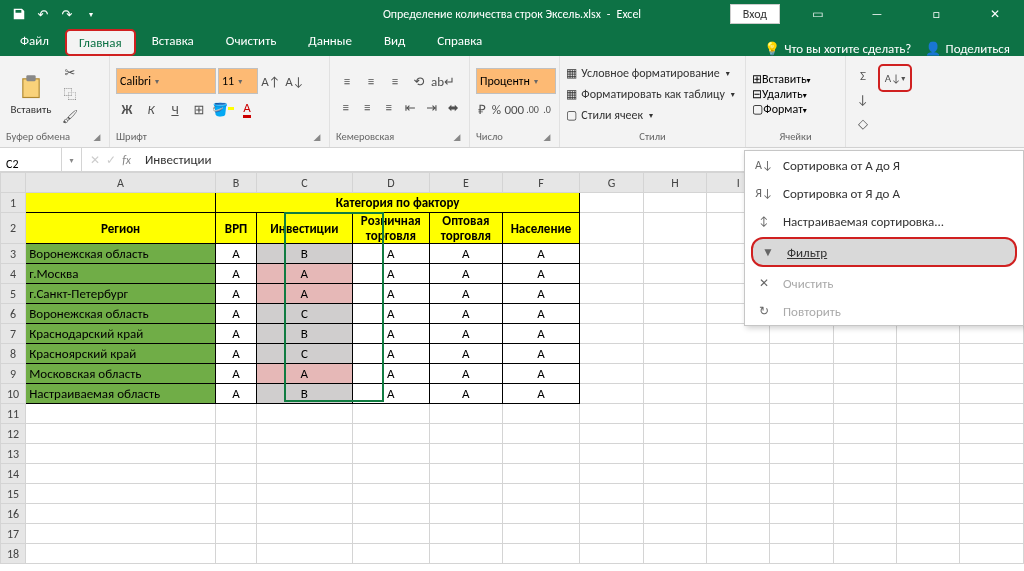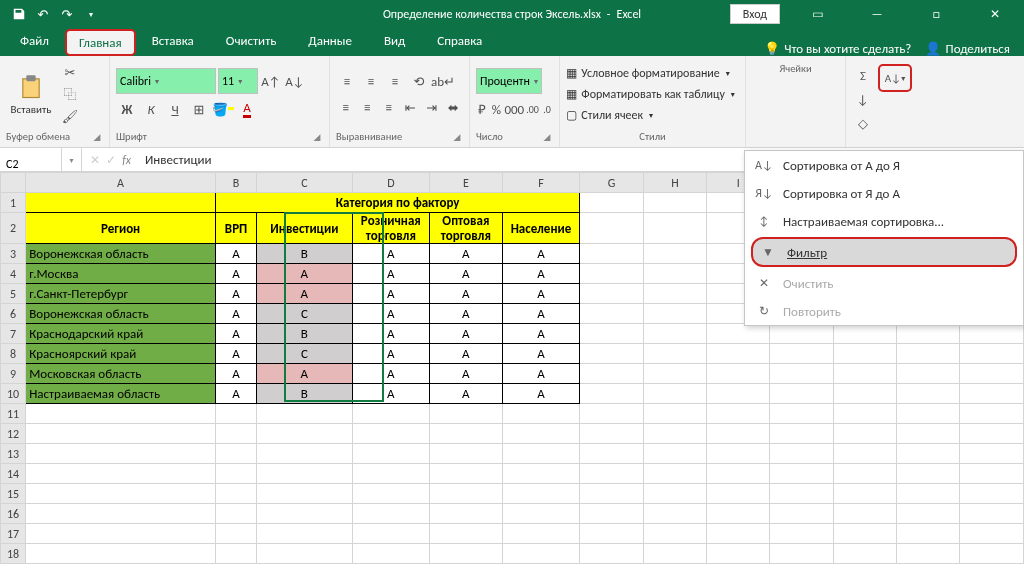--- a/index.html
+++ b/index.html
@@ -20,21 +20,21 @@
 .rgroup{border-right:1px solid #e1e1e1;padding:4px 6px 2px 6px;display:flex;flex-direction:column;justify-content:space-between;height:100%}
 .rgroup-body{flex:1;display:flex;align-items:center;gap:4px}
 .rgroup-label{font-size:10.5px;color:#666;text-align:center;padding:2px 0;display:flex;align-items:center;justify-content:center;gap:2px}
 .dialog-launch{width:12px;height:12px;font-size:9px;color:#888;margin-left:auto}
 .bigbtn{display:flex;flex-direction:column;align-items:center;justify-content:center;width:50px;gap:2px}
 .bigbtn svg{width:28px;height:28px}
 .bigbtn-label{font-size:11px;color:#333}
 .smallcol{display:flex;flex-direction:column;gap:2px;justify-content:center}
 .smallbtn{width:20px;height:20px;display:flex;align-items:center;justify-content:center;color:#505050;font-size:13px}
 .font-row{display:flex;align-items:center;gap:2px}
-.combo{background:#86efac;border:1px solid #c0c0c0;height:22px;display:flex;align-items:center;padding:12px 3px;font-size:12px}
+.combo{background:#fdba74;border:1px solid #c0c0c0;height:22px;display:flex;align-items:center;padding:12px 3px;font-size:12px}
 .combo .dd{margin-left:4px;color:#666;font-size:8px}
 .iconbtn{width:22px;height:22px;display:flex;align-items:center;justify-content:center;color:#505050;font-size:13px}
 .bold{font-weight:bold}.italic{font-style:italic}.underline{text-decoration:underline}
 .sort-hl{border:2px solid #d02020;border-radius:5px;padding:1px}
 .formula-bar{height:24px;border-bottom:1px solid #d4d4d4;display:flex;align-items:center;background:#fff}
 .name-box{width:62px;border-right:1px solid #d4d4d4;padding:0 6px;height:100%;display:flex;align-items:flex-end;font-size:12px}
 .fx-btns{display:flex;align-items:center;gap:6px;padding:0 8px;color:#888;font-size:12px}
 .fx-input{flex:1;padding:0 6px;font-size:13px;color:#333}
 .fb-dd{width:20px;text-align:center;color:#888;border-right:1px solid #d4d4d4;height:100%;display:flex;align-items:center;justify-content:center;font-size:8px}
 .grid-area{position:relative;height:calc(571px - 28px - 28px - 92px - 24px);overflow:hidden}
@@ -176,28 +176,28 @@
       <div class="font-row">
         <div class="iconbtn">≡</div>
         <div class="iconbtn">≡</div>
         <div class="iconbtn">≡</div>
         <div class="iconbtn">⇤</div>
         <div class="iconbtn">⇥</div>
         <div class="iconbtn">⬌</div>
       </div>
     </div>
     <div class="rgroup-label">
-        <span>Выравнивание</span>
+        <span>Кемеровская</span>
         <span class="dialog-launch">◢</span>
       </div>
   </div>
 
   <div class="rgroup" style="width:90px">
     <div style="display:flex;flex-direction:column;gap:4px;flex:1;justify-content:center">
-      <div class="combo" style="width:66px">
+      <div class="combo" style="width:80px">
           <span>Процентн</span>
           <span class="dd">▾</span>
         </div>
       <div class="font-row">
         <div class="iconbtn">₽</div>
         <div class="iconbtn">%</div>
         <div class="iconbtn">000</div>
         <div class="iconbtn" style="font-size:10px">.00</div>
         <div class="iconbtn" style="font-size:10px">.0</div>
       </div>
@@ -225,20 +225,25 @@
           <span>Стили ячеек</span>
           <span style="font-size:8px;margin-left:2px">▾</span>
         </div>
     </div>
     <div class="rgroup-label">
         <span>Стили</span>
       </div>
   </div>
 
   <div class="rgroup" style="width:100px">
+    <div class="cells-col" style="flex:1;justify-content:center">
+      <div class="srow"><span>⊞</span><span>Вставить</span><span style="font-size:8px">▾</span></div>
+      <div class="srow"><span>⊟</span><span>Удалить</span><span style="font-size:8px">▾</span></div>
+      <div class="srow"><span>▢</span><span>Формат</span><span style="font-size:8px">▾</span></div>
+    </div>
     <div class="rgroup-label">
         <span>Ячейки</span>
       </div>
   </div>
 
   <div class="rgroup" style="flex:1;border-right:none">
     <div class="edit-col" style="flex:1;flex-direction:row;align-items:flex-start;gap:4px;padding-top:4px">
       <div class="smallcol">
         <div class="iconbtn">Σ</div>
         <div class="iconbtn">↓</div>

